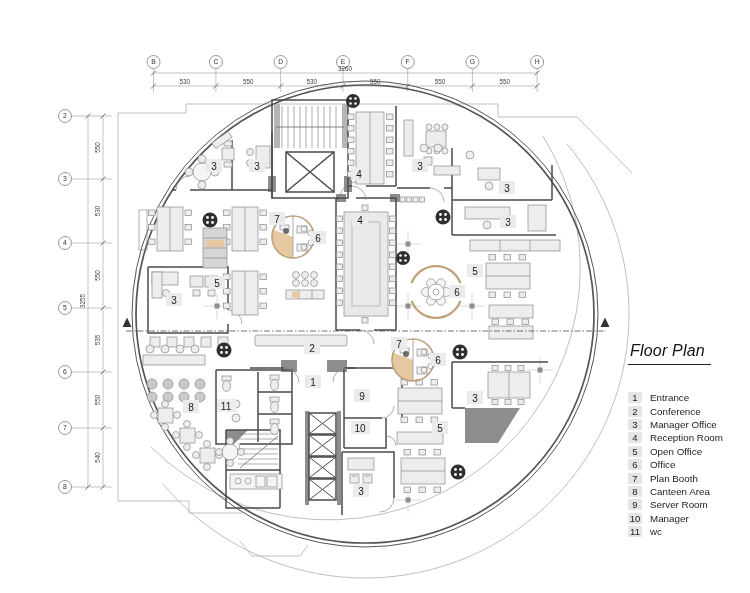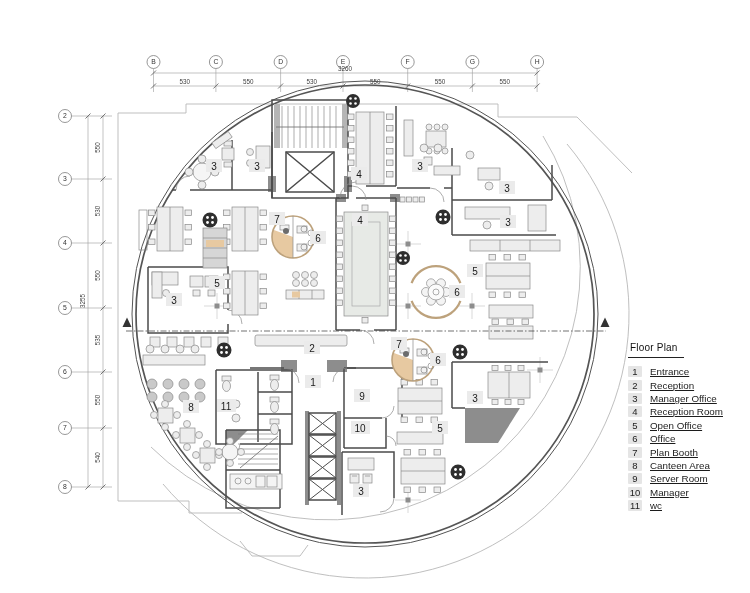--- a/index.html
+++ b/index.html
@@ -1,27 +1,27 @@
 <!DOCTYPE html>
 <html><head>
 <meta charset="utf-8">
 <style>
   html,body{margin:0;padding:0;background:#fff;}
   .stage{position:relative;width:750px;height:593px;background:#fff;overflow:hidden;
          font-family:"Liberation Sans",sans-serif;}
   .plan-svg{position:absolute;left:0;top:0;}
   svg text{font-family:"Liberation Sans",sans-serif;}
   .legend{position:absolute;left:628px;top:342px;width:118px;color:#1c1c1c;}
-  .legend-title{font-size:10px;color:#111;border-bottom:1.5px solid #222;
-                padding:0 6px 4px 2px;margin-bottom:7px;width:max-content;letter-spacing:.2px;}
+  .legend-title{font-size:16px;color:#111;border-bottom:1.5px solid #222;
+                padding:0 6px 4px 2px;margin-bottom:26px;width:max-content;letter-spacing:.2px;font-style:italic;}
   .legend-row{display:flex;align-items:center;height:13.4px;}
   .legend-num{display:inline-block;min-width:14px;height:11px;line-height:11px;
               background:#e5e5e5;color:#222;font-size:9.5px;text-align:center;
               margin-right:8px;border-radius:1px;}
-  .legend-label{font-size:9.8px;color:#1c1c1c;white-space:nowrap;text-decoration:underline;}
+  .legend-label{font-size:9.8px;color:#1c1c1c;white-space:nowrap;}
 </style>
 </head>
 <body>
 
 <div class="stage">
 <svg class="plan-svg" width="750" height="593" viewBox="0 0 750 593">
 
   <g stroke="#9a9a9a" stroke-width="0.6" fill="none">
     <line x1="153.5" y1="73" x2="537" y2="73"></line>
     <line x1="153.5" y1="86" x2="537" y2="86"></line>
@@ -712,21 +712,21 @@
 </svg>
 
 <div class="legend">
   <div class="legend-title">Floor Plan</div>
   <div class="legend-row">
     <span class="legend-num">1</span>
     <span class="legend-label">Entrance</span>
   </div>
   <div class="legend-row">
     <span class="legend-num">2</span>
-    <span class="legend-label">Reception</span>
+    <span class="legend-label">Conference</span>
   </div>
   <div class="legend-row">
     <span class="legend-num">3</span>
     <span class="legend-label">Manager Office</span>
   </div>
   <div class="legend-row">
     <span class="legend-num">4</span>
     <span class="legend-label">Reception Room</span>
   </div>
   <div class="legend-row">

